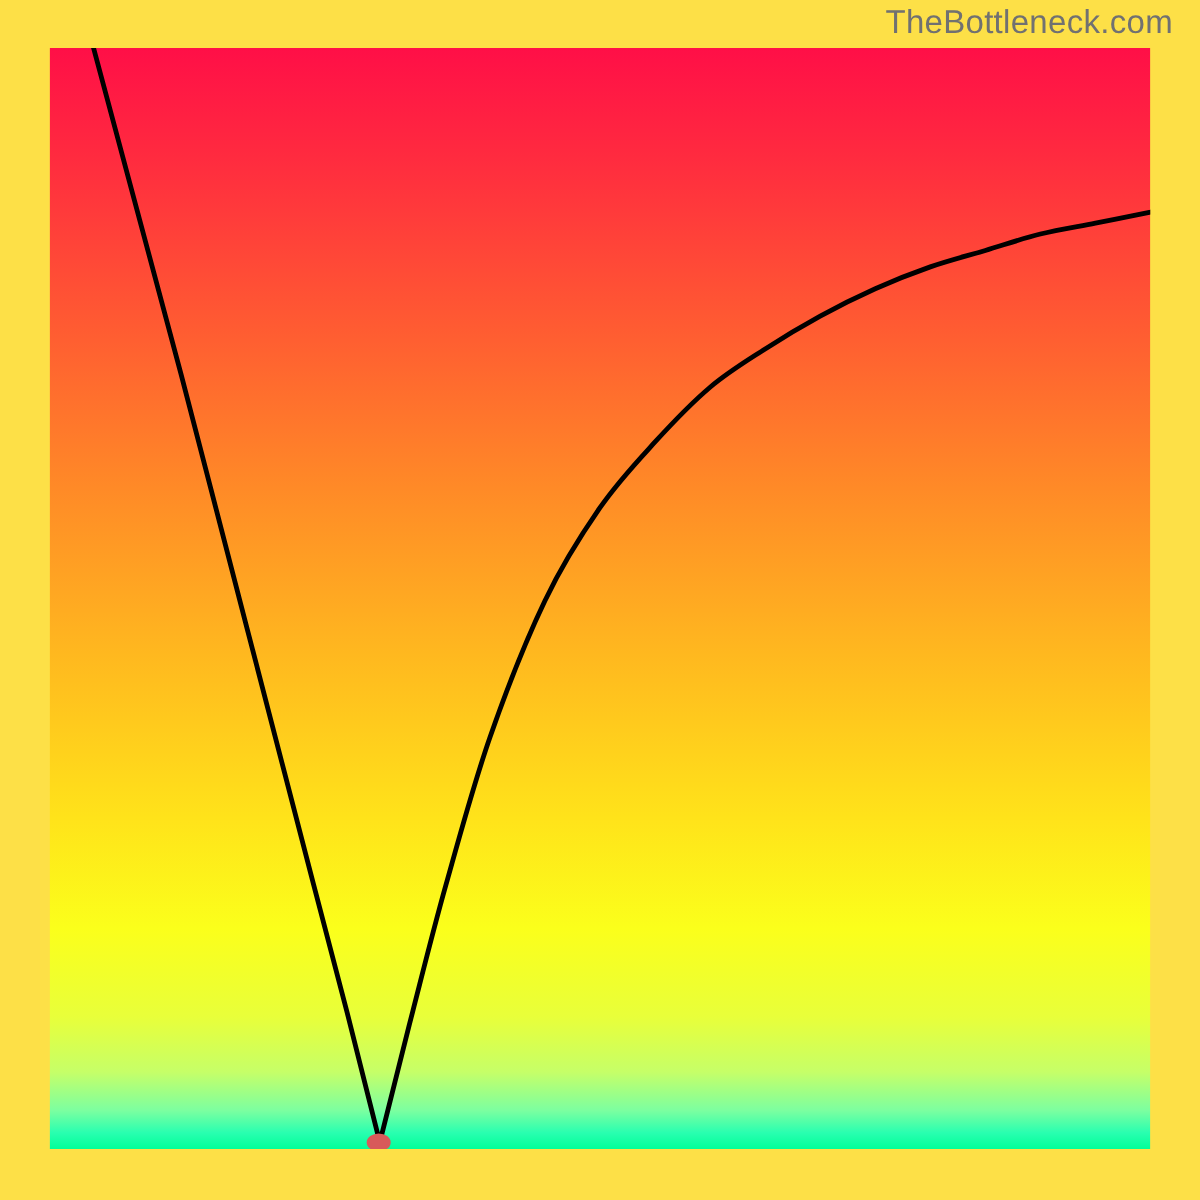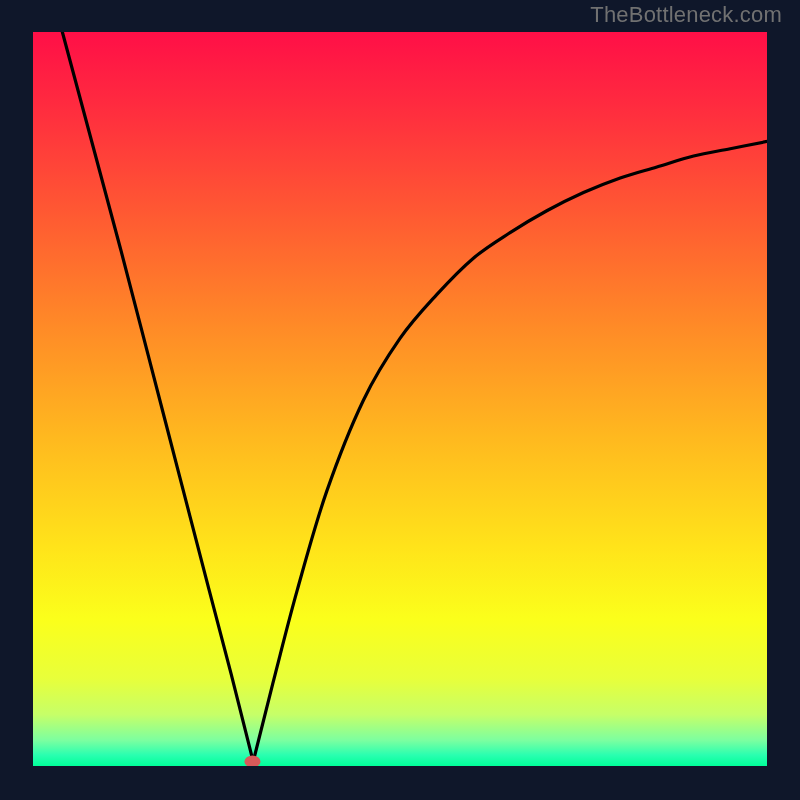--- a/index.html
+++ b/index.html
@@ -8,21 +8,21 @@
     width: 800px;
     height: 800px;
     background: #000;
     overflow: hidden;
     font-family: Arial, Helvetica, sans-serif;
   }
   .frame {
     position: relative;
     width: 800px;
     height: 800px;
-    background: #0f172a;
+    background: #fde047;
   }
   .watermark {
     position: absolute;
     top: 2px;
     right: 18px;
     color: #717171;
     font-size: 22px;
     font-weight: 500;
     letter-spacing: 0.2px;
     z-index: 10;

